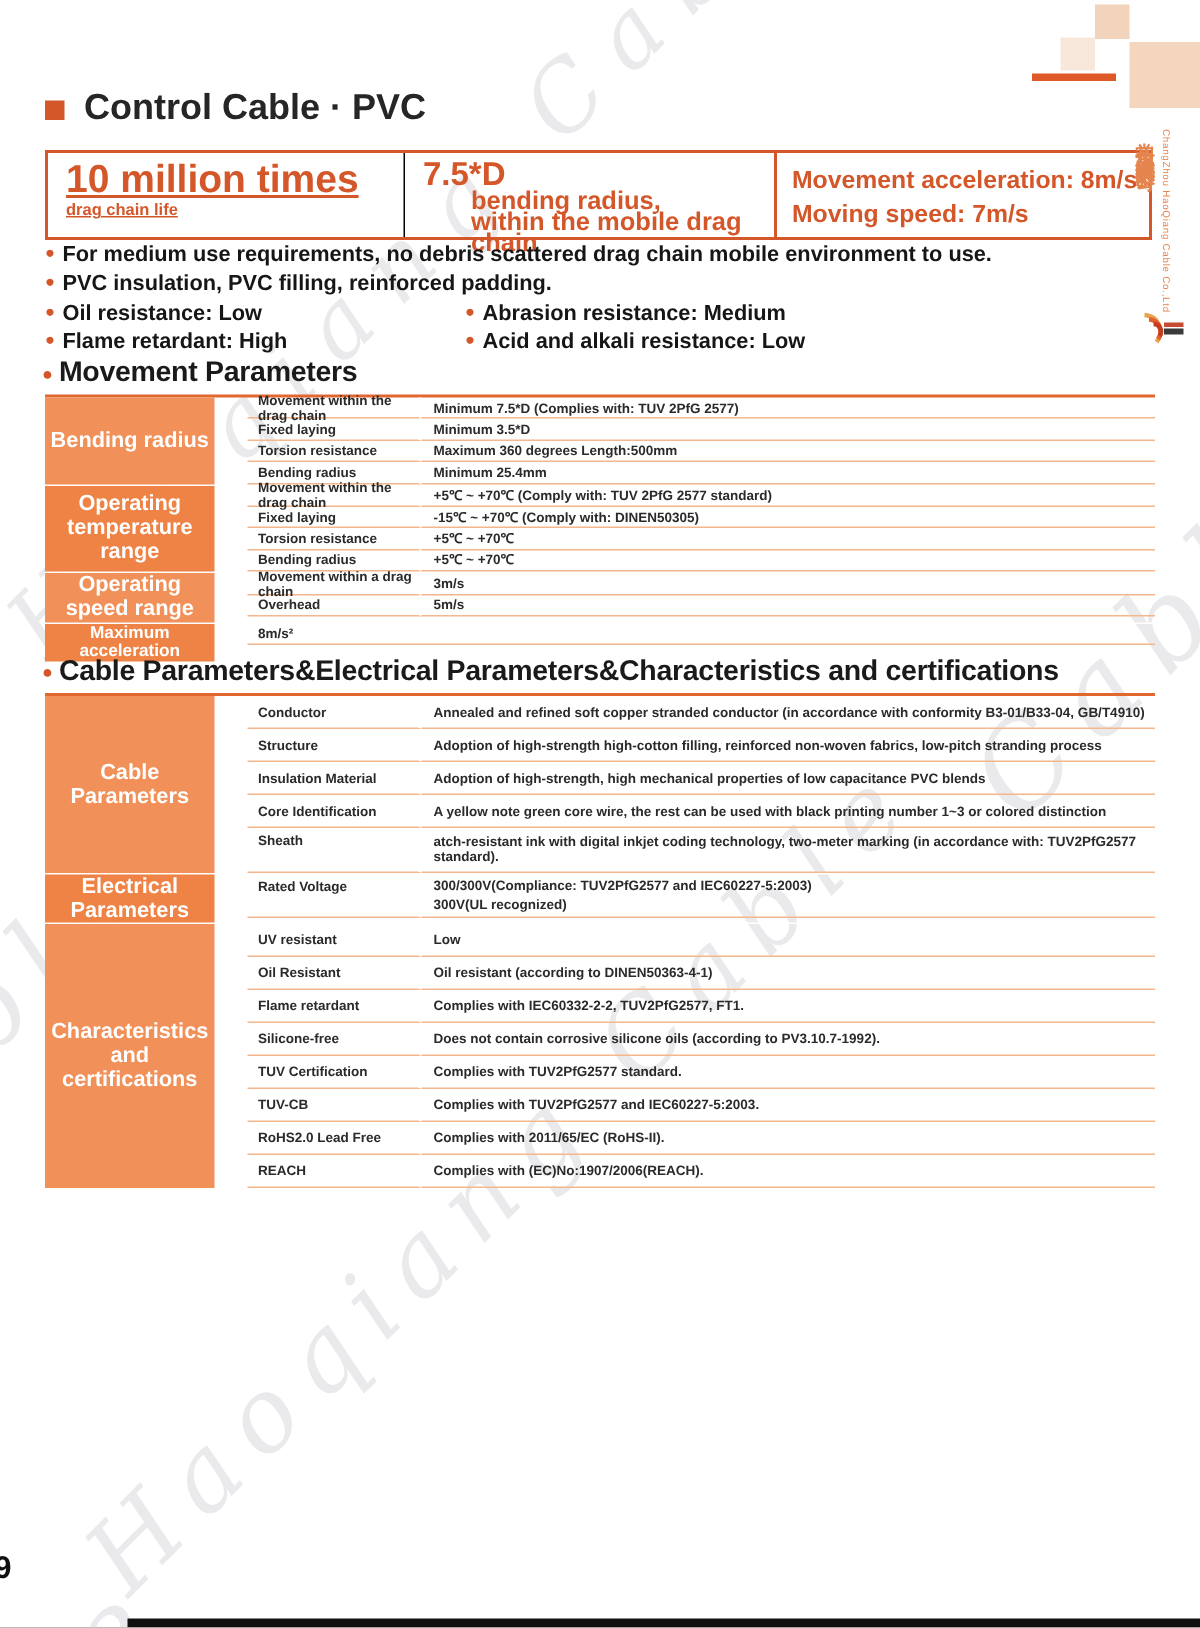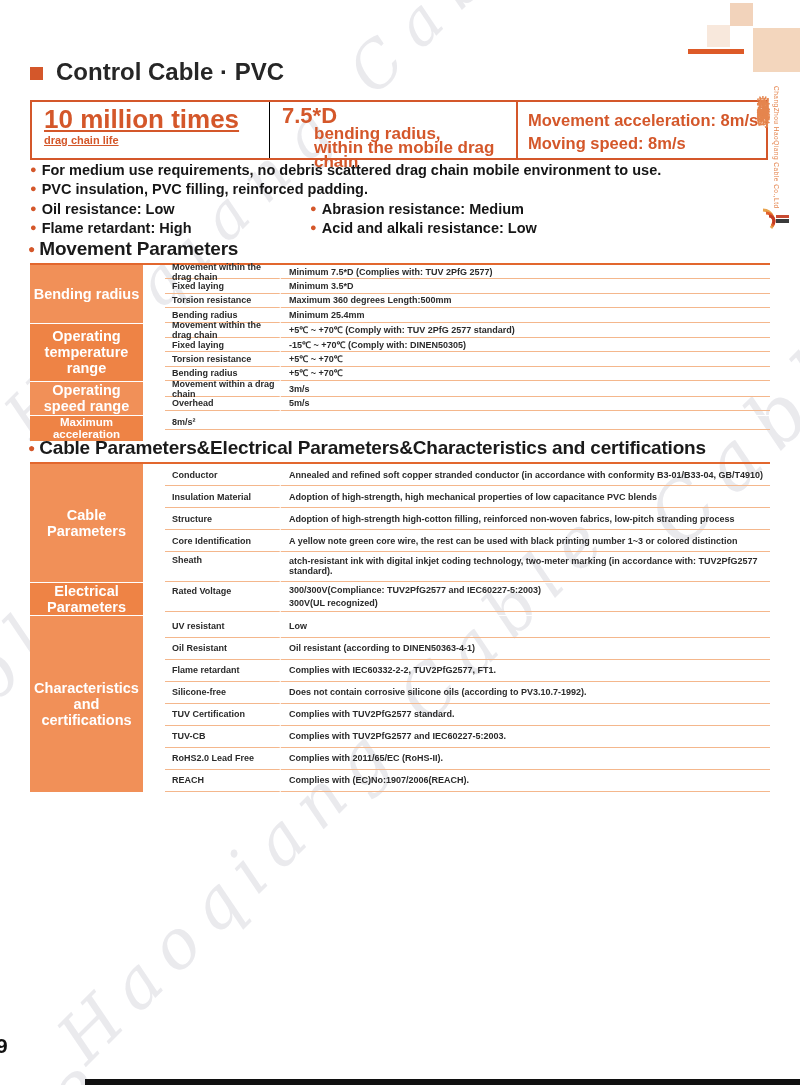--- a/index.html
+++ b/index.html
@@ -107,21 +107,21 @@
         <div class="spec-big">10 million times</div>
         <div class="spec-sub">drag chain life</div>
       </div>
       <div class="spec-cell sc2">
         <div class="spec-big">7.5*D</div>
         <div class="spec-sub">bending radius,
 within the mobile drag chain</div>
       </div>
       <div class="spec-cell sc3">
         <div class="spec-line">Movement acceleration: 8m/s²</div>
-        <div class="spec-line">Moving speed: 8m/s</div>
+        <div class="spec-line">Moving speed: 7m/s</div>
       </div>
     </div>
 
     <div class="features">
       <div class="feat-line">
         <span class="dot">●</span>
         <span>For medium use requirements, no debris scattered drag chain mobile environment to use.</span>
       </div>
       <div class="feat-line">
         <span class="dot">●</span>
@@ -253,29 +253,29 @@
         <div class="grp">
           <div class="glabel">Cable Parameters</div>
           <div class="rows">
             <div class="trow">
               <div class="pcell">Conductor</div>
               <div class="vcell">
                 <div class="vline">Annealed and refined soft copper stranded conductor (in accordance with conformity B3-01/B33-04, GB/T4910)</div>
               </div>
             </div>
             <div class="trow">
+              <div class="pcell">Structure</div>
+              <div class="vcell">
+                <div class="vline">Adoption of high-strength high-cotton filling, reinforced non-woven fabrics, low-pitch stranding process</div>
+              </div>
+            </div>
+            <div class="trow">
               <div class="pcell">Insulation Material</div>
               <div class="vcell">
                 <div class="vline">Adoption of high-strength, high mechanical properties of low capacitance PVC blends</div>
-              </div>
-            </div>
-            <div class="trow">
-              <div class="pcell">Structure</div>
-              <div class="vcell">
-                <div class="vline">Adoption of high-strength high-cotton filling, reinforced non-woven fabrics, low-pitch stranding process</div>
               </div>
             </div>
             <div class="trow">
               <div class="pcell">Core Identification</div>
               <div class="vcell">
                 <div class="vline">A yellow note green core wire, the rest can be used with black printing number 1~3 or colored distinction</div>
               </div>
             </div>
             <div class="trow dbl">
               <div class="pcell">Sheath</div>

